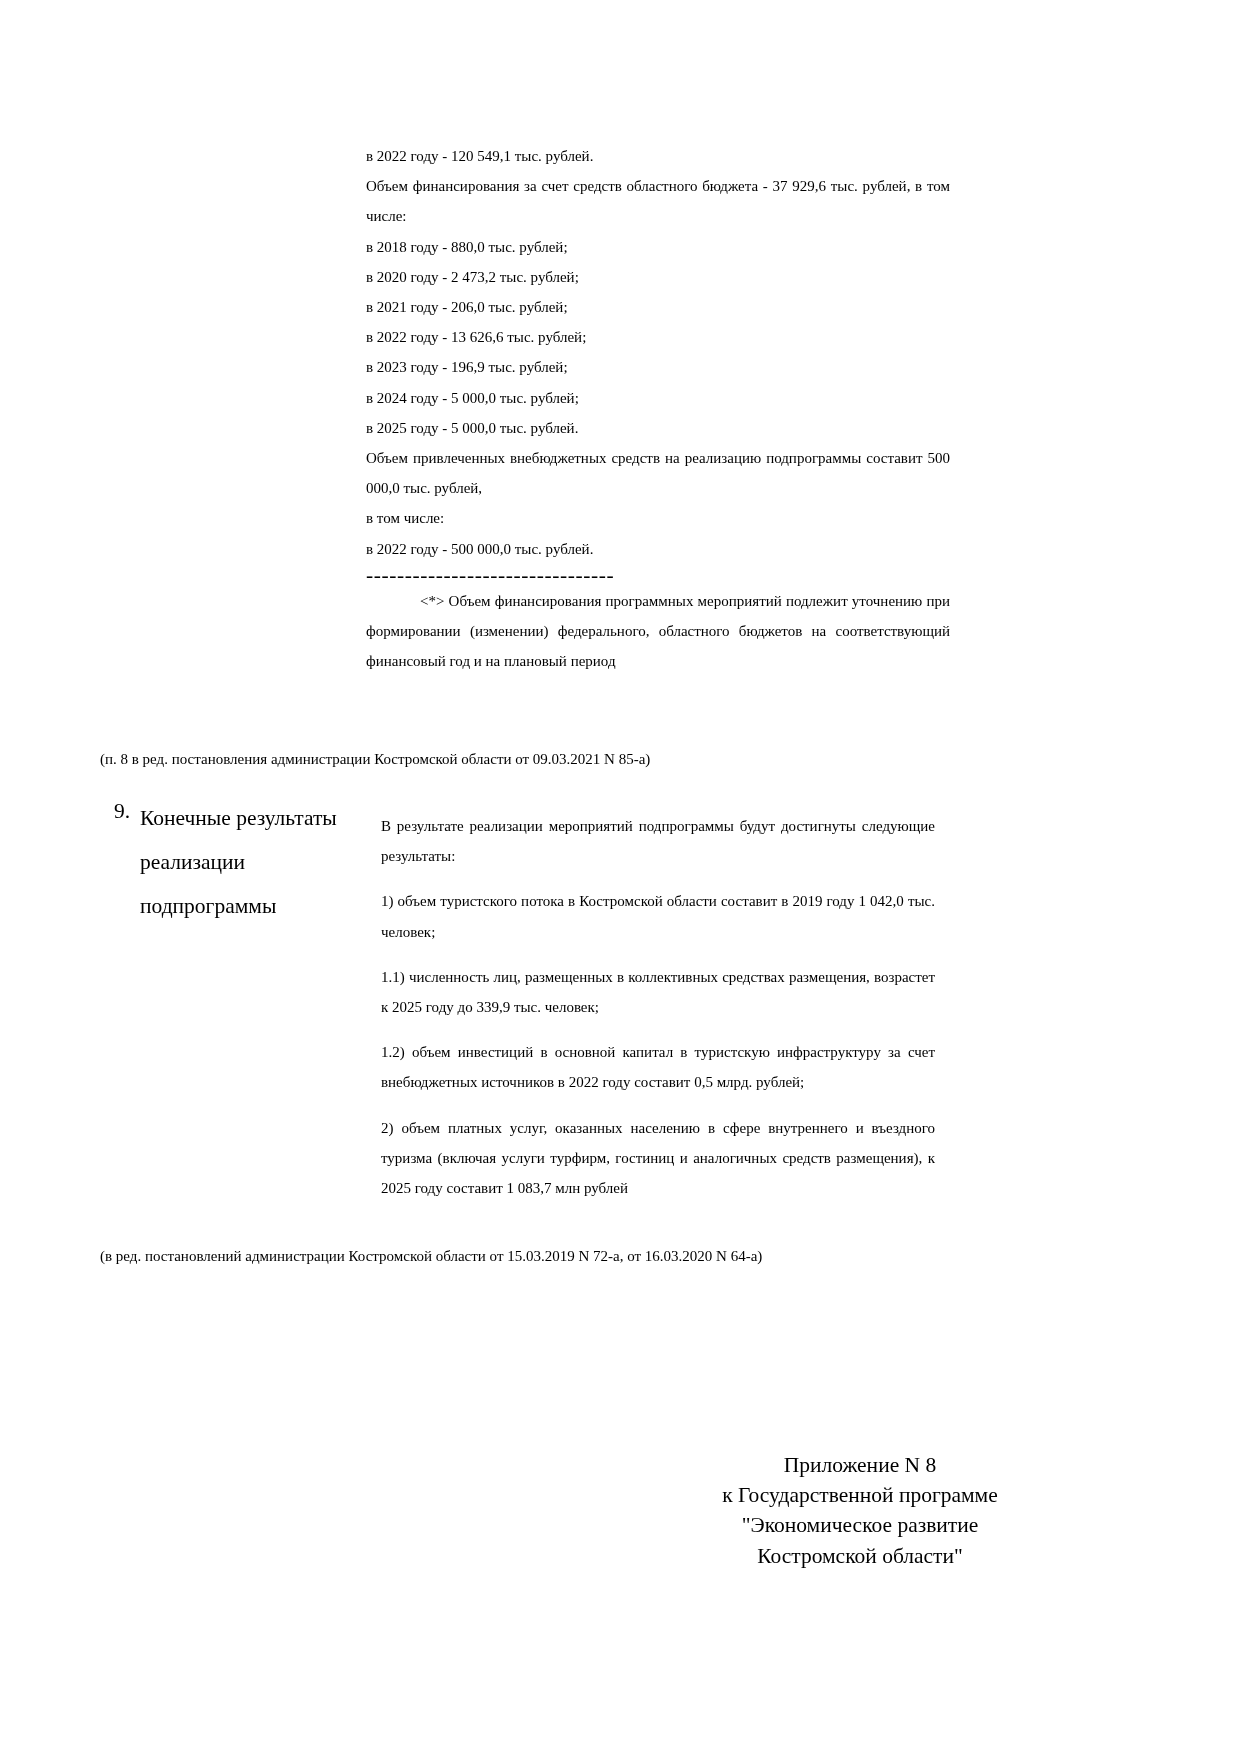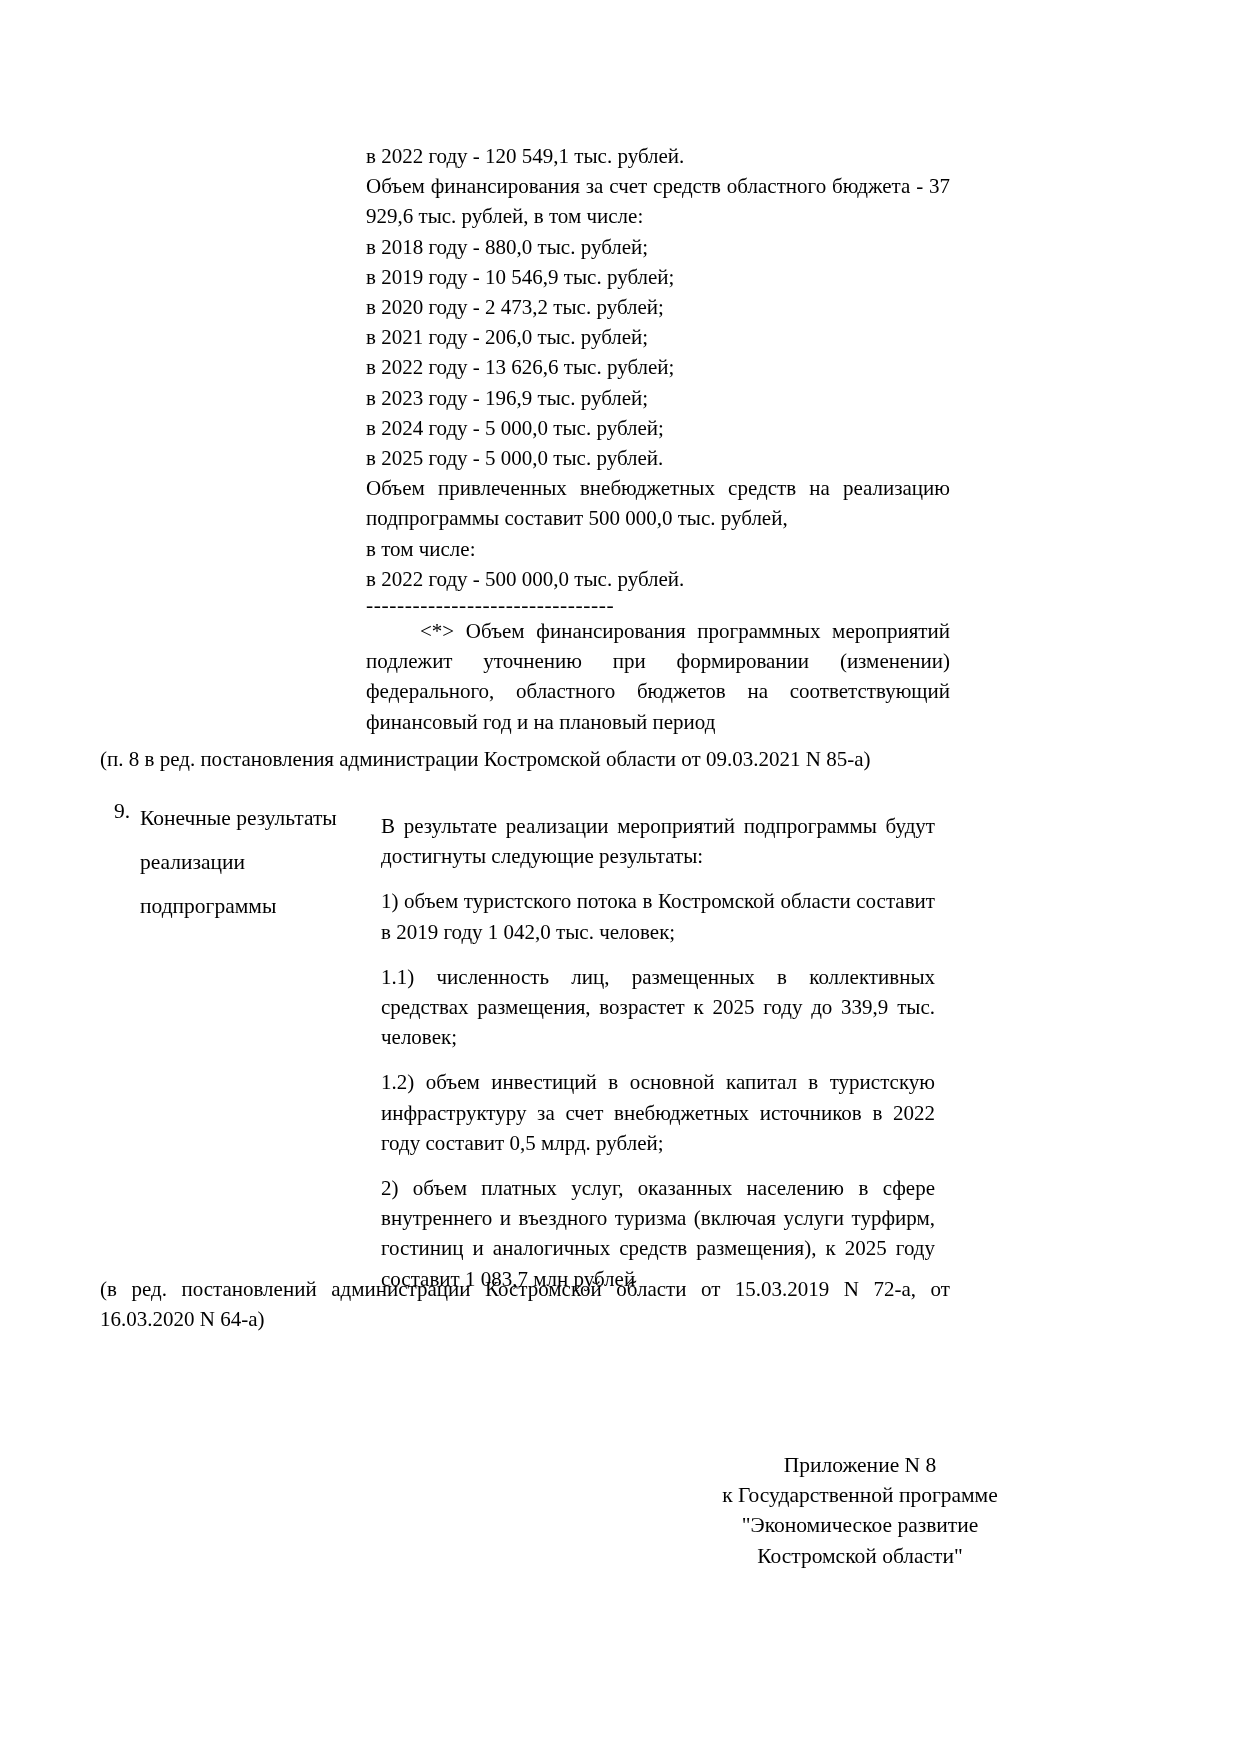--- a/index.html
+++ b/index.html
@@ -18,21 +18,21 @@
   .page {
     position: relative;
     width: 1240px;
     height: 1754px;
     box-sizing: border-box;
     padding: 0;
   }
 
   
   .body-text {
-    font-size: 21px;
+    font-size: 15px;
     line-height: 30.2px;
     text-align: justify;
     text-justify: inter-word;
     -webkit-hyphens: none;
     hyphens: none;
   }
 
   
   .block-8 {
     position: absolute;
@@ -65,21 +65,21 @@
   }
 
   
   .amend-note {
     position: absolute;
     left: 100px;
     width: 850px;
     margin: 0;
   }
   #amend-note-1 { top: 744px; }
-  #amend-note-2 { top: 1274px; }
+  #amend-note-2 { top: 1241px; }
 
   
   .item-row {
     position: absolute;
     left: 100px;
     top: 796px;
     width: 850px;
     display: flex;
     align-items: flex-start;
   }
@@ -123,21 +123,20 @@
 </style>
 </head>
 <body>
 
 <div class="page">
 
   <div class="block-8">
     <p class="body-text line-single">в 2022 году - 120 549,1 тыс. рублей.</p>
     <p class="body-text">Объем финансирования за счет средств областного бюджета - 37 929,6 тыс. рублей, в том числе:</p>
     <p class="body-text line-single">в 2018 году - 880,0 тыс. рублей;</p>
-    <p class="body-text line-single">в 2019 году - 10 546,9 тыс. рублей;</p>
     <p class="body-text line-single">в 2020 году - 2 473,2 тыс. рублей;</p>
     <p class="body-text line-single">в 2021 году - 206,0 тыс. рублей;</p>
     <p class="body-text line-single">в 2022 году - 13 626,6 тыс. рублей;</p>
     <p class="body-text line-single">в 2023 году - 196,9 тыс. рублей;</p>
     <p class="body-text line-single">в 2024 году - 5 000,0 тыс. рублей;</p>
     <p class="body-text line-single">в 2025 году - 5 000,0 тыс. рублей.</p>
     <p class="body-text">Объем привлеченных внебюджетных средств на реализацию подпрограммы составит 500 000,0 тыс. рублей,</p>
     <p class="body-text line-single">в том числе:</p>
     <p class="body-text line-single">в 2022 году - 500 000,0 тыс. рублей.</p>
 

